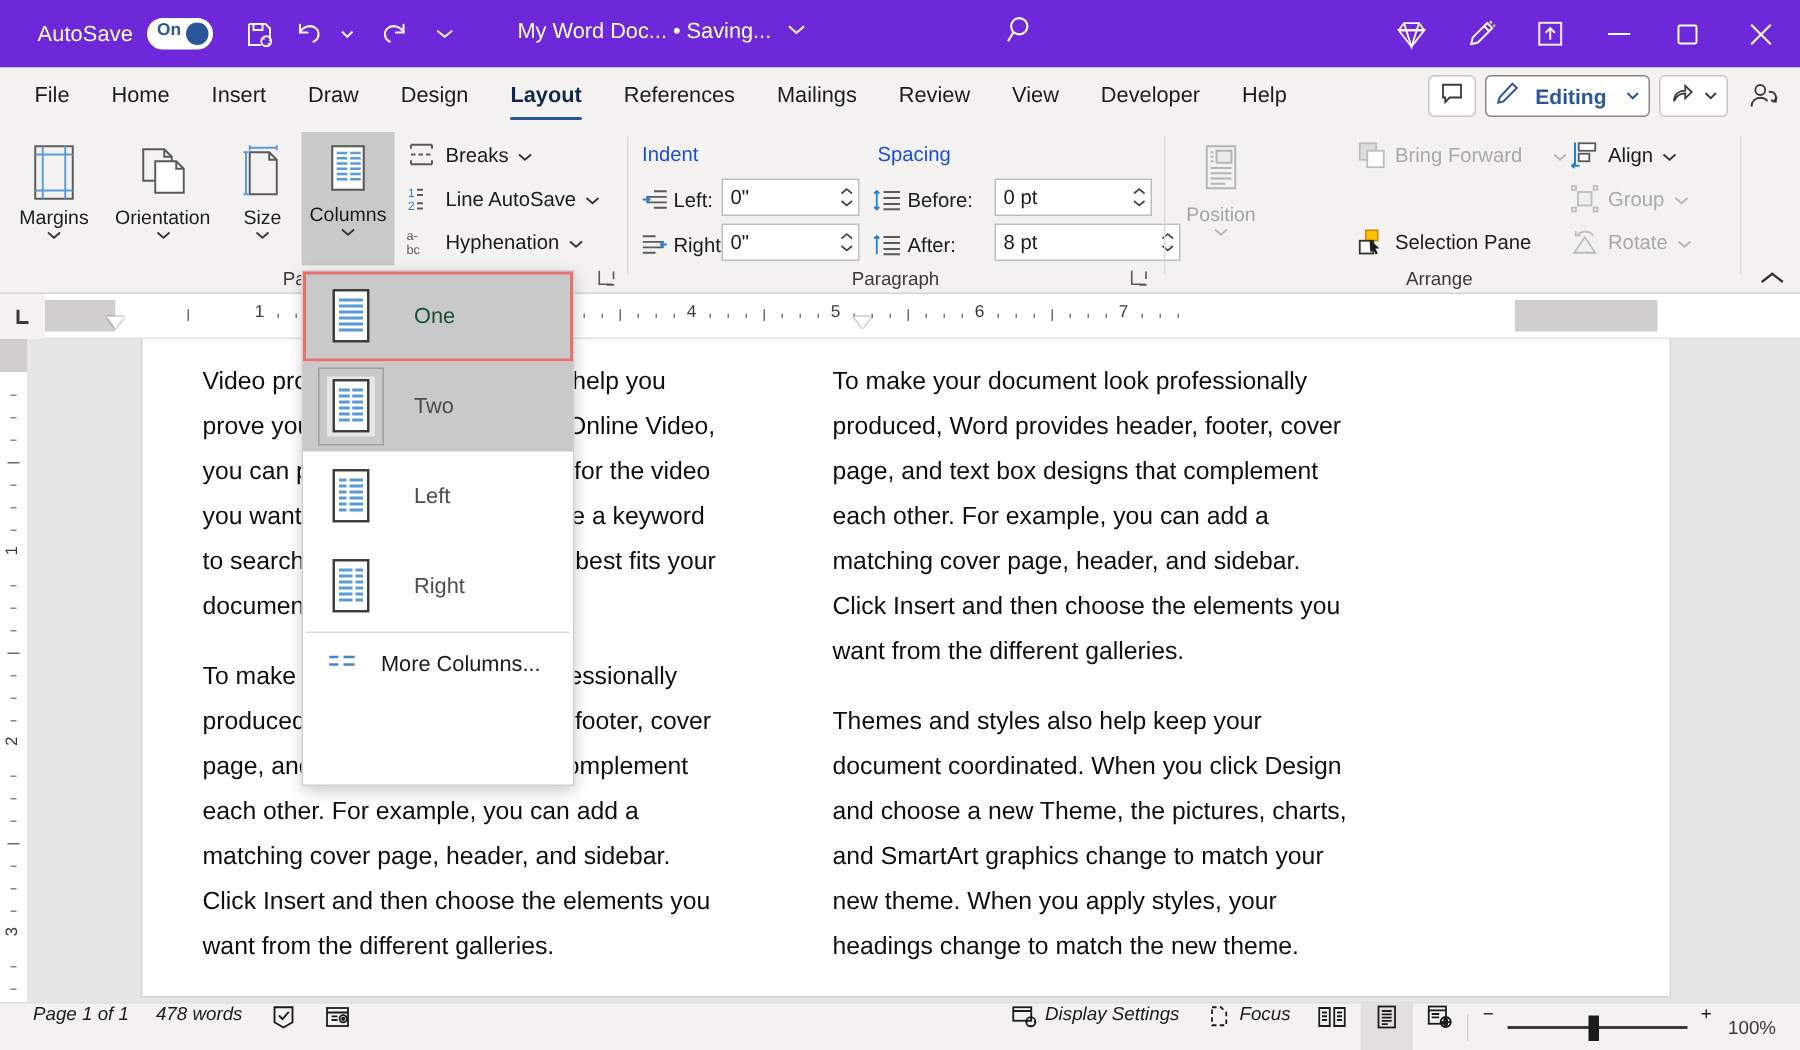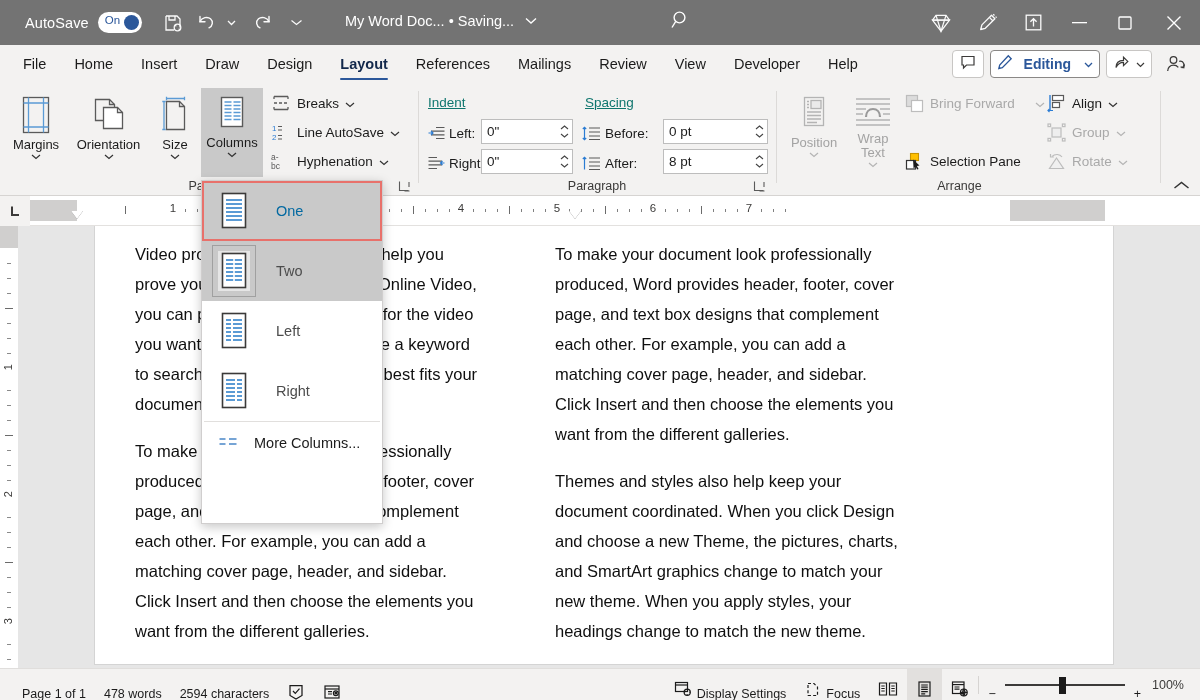--- a/index.html
+++ b/index.html
@@ -8,29 +8,29 @@
     width:1200px; height:700px; overflow:hidden;
     font-family:"Liberation Sans", sans-serif;
     background:#e6e6e6;
     -webkit-font-smoothing:antialiased;
   }
   #app { position:relative; width:1200px; height:700px; }
 
   
   .titlebar{
     position:absolute; left:0; top:0; width:1200px; height:45px;
-    background:#737373; color:#fff; display:flex; align-items:center;
+    background:#6d28d9; color:#fff; display:flex; align-items:center;
   }
   .tb-autosave{ margin-left:25px; font-size:14.5px; letter-spacing:.1px; }
   .toggle{
     margin-left:9px; width:44px; height:21px; border-radius:11px;
     background:#ffffff; position:relative; display:inline-block; vertical-align:middle;
   }
   .toggle .lbl{
-    position:absolute; left:7px; top:2px; font-size:11.5px; color:#2b579a; font-weight:400;
+    position:absolute; left:7px; top:2px; font-size:11.5px; color:#2b579a; font-weight:700;
   }
   .toggle .knob{
     position:absolute; right:3px; top:3px; width:15px; height:15px; border-radius:50%;
     background:#2b579a;
   }
   .tb-icon{
     width:34px; height:30px; display:inline-flex; align-items:center; justify-content:center;
     opacity:.97;
   }
   .tb-icon svg{ display:block; }
@@ -98,21 +98,21 @@
   
   .fieldlabel{ font-size:13.5px; color:#1b1b1b; }
   .spin{
     position:absolute; width:92px; height:25px; border:1px solid #bdbdbd; background:#fff;
     display:flex; align-items:center; font-size:13.5px; color:#1b1b1b; padding-left:5px;
   }
   .spin .arrows{
     position:absolute; right:3px; top:0; height:100%; display:flex; flex-direction:column;
     justify-content:center; gap:3px; color:#333; font-size:8px; line-height:7px;
   }
-  .grphdr{ position:absolute; font-size:13.5px; color:#0f766e;text-decoration:underline; }
+  .grphdr{ position:absolute; font-size:13.5px; color:#1d4ed8; }
   .collapse{ position:absolute; right:10px; bottom:2px; font-size:13px; color:#333; }
 
   
   .ruler{
     position:absolute; left:0; top:196px; width:1200px; height:30px; background:#ffffff;
     border-bottom:1px solid #e3e1df;
   }
   .ruler-corner{
     position:absolute; left:0; top:0; width:30px; height:30px; background:#f3f2f1;
     display:flex; align-items:center; justify-content:center;
@@ -168,35 +168,35 @@
     z-index:40;
   }
   .dd-item{
     position:relative; height:60px; display:flex; align-items:center; padding-left:16px; gap:26px;
     font-size:14.5px; color:#4a4a4a;
   }
   .dd-item.hover{ background:#c9c9c9; outline:2px solid #e8716b; outline-offset:-2px; }
   .dd-item.checked{ background:#c9c9c9; }
   .dd-item.checked .thumb{ outline:1px solid #a0a0a0; outline-offset:5px; background:#e6e6e6; }
   .dd-item .lbl{ color:#4c4c4c; }
-  .dd-item.hover .lbl{ color:#0369a1; }
+  .dd-item.hover .lbl{ color:#14532d; }
   .dd-sep{ height:1px; background:#e1dfdd; margin:0 2px; }
   .dd-more{
     height:42px; display:flex; align-items:center; padding-left:16px; gap:16px;
     font-size:14.5px; color:#1b1b1b;
   }
   .thumb{ width:32px; height:40px; }
 
   
   .statusbar{
     position:absolute; left:0; bottom:0; width:1200px; height:32px; background:#f3f2f1;
     border-top:1px solid #e0dedc; display:flex; align-items:center;
     font-size:12.5px; color:#1b1b1b;
   }
-  .sb-item{ display:flex; align-items:flex-end; height:32px; padding:0 9px; gap:5px; white-space:nowrap; }
+  .sb-item{ display:flex; align-items:flex-start; height:32px; padding:0 9px; gap:5px; white-space:nowrap;font-style:italic; }
   .sb-item.first{ margin-left:13px; }
   .sb-item.active{ background:#e2e0de; }
   .sb-right{ position:absolute; right:0; top:0; height:32px; display:flex; align-items:center; }
   .zoomslider{ position:relative; width:120px; height:32px; display:flex; align-items:center; }
   .zoomslider .track{ position:absolute; left:0; right:0; top:15px; height:2px; background:#3b3a39; }
   .zoomslider .knob{ position:absolute; left:54px; top:8px; width:7px; height:17px; background:#1b1b1b; }
   .zoompct{ width:50px; text-align:right; padding-right:16px; color:#3b3a39; }
   .vline{ width:1px; height:18px; background:#d6d4d2; }
 </style>
 </head>
@@ -575,21 +575,21 @@
 
       <div class="smallitem" style="left:162px;top:67px;gap:4px">
         <span class="ico">
           <svg width="20" height="15" viewBox="0 0 20 15" fill="none">
             <path d="M3.5 1.5v12M1.8 3l1.7-1.7L5.2 3" stroke="#2b7cd3" stroke-width="1.2"></path>
             <path d="M8 2h11M8 6h11M8 10h11M8 13.5h11" stroke="#5a5a5a" stroke-width="1.2"></path>
           </svg>
         </span>
         <span class="fieldlabel">After:</span>
       </div>
-      <div class="spin" style="left:244px;top:66px;width:105px">
+      <div class="spin" style="left:244px;top:66px;width:124px">
         <span>8 pt</span>
         <span class="arrows">
           <svg width="9" height="5" viewBox="0 0 9 5" fill="none" stroke="#444" stroke-width="1.1">
               <path d="M1 4l3.5-3L8 4"></path>
             </svg>
           <svg width="9" height="5" viewBox="0 0 9 5" fill="none" stroke="#444" stroke-width="1.1">
               <path d="M1 1l3.5 3L8 1"></path>
             </svg>
         </span>
       </div>
@@ -615,34 +615,20 @@
           </svg>
         </span>
         <span class="lab">Position</span>
         <span class="dd">
           <svg width="10" height="6" viewBox="0 0 10 6" fill="none" stroke="#b4b4b4" stroke-width="1.2">
               <path d="M1 1l4 3.5L9 1"></path>
             </svg>
         </span>
       </div>
 
-      <div class="bigbtn dis" style="left:68px;width:56px">
-        <span class="ico">
-          <svg width="38" height="34" viewBox="0 0 38 34" fill="none" stroke="#b4b4b4" stroke-width="1.4">
-            <path d="M2 4h34M2 9h34M2 14h10M26 14h10M2 19h7M29 19h7M2 25h34M2 30h34"></path>
-            <path d="M12 22c0-5 3-8 7-8s7 3 7 8" stroke="#9a9a9a" stroke-width="2.2"></path>
-          </svg>
-        </span>
-        <span class="lab">Wrap Text</span>
-        <span class="dd">
-          <svg width="10" height="6" viewBox="0 0 10 6" fill="none" stroke="#b4b4b4" stroke-width="1.2">
-              <path d="M1 1l4 3.5L9 1"></path>
-            </svg>
-        </span>
-      </div>
 
       <div class="smallitem dis" style="left:128px;top:7px">
         <span class="ico">
           <svg width="19" height="19" viewBox="0 0 19 19" fill="none" stroke="#bdbdbd" stroke-width="1.2">
             <rect x="1.5" y="1.5" width="11" height="11" fill="#dcdcdc"></rect>
             <rect x="6.5" y="6.5" width="11" height="11" fill="#fff"></rect>
           </svg>
         </span>
         <span>Bring Forward</span>
         <span style="margin-left:14px">
@@ -911,23 +897,20 @@
   </div>
 
   <div class="statusbar">
     <div class="sb-item first">
         <span>Page 1 of 1</span>
       </div>
     <div class="sb-item">
         <span>478 words</span>
       </div>
     <div class="sb-item">
-        <span>2594 characters</span>
-      </div>
-    <div class="sb-item">
       <svg width="18" height="18" viewBox="0 0 18 18" fill="none" stroke="#1b1b1b" stroke-width="1.25">
         <path d="M3 2.5h12v10l-6 3.5-6-3.5z"></path>
           <path d="M6 8l2.3 2.4L12.5 5.6"></path>
       </svg>
     </div>
     <div class="sb-item">
       <svg width="18" height="18" viewBox="0 0 18 18" fill="none" stroke="#1b1b1b" stroke-width="1.2">
         <rect x="2" y="3" width="14" height="12"></rect>
           <path d="M2 6h14"></path>
         <path d="M5 8.6h4M5 11h4"></path>

